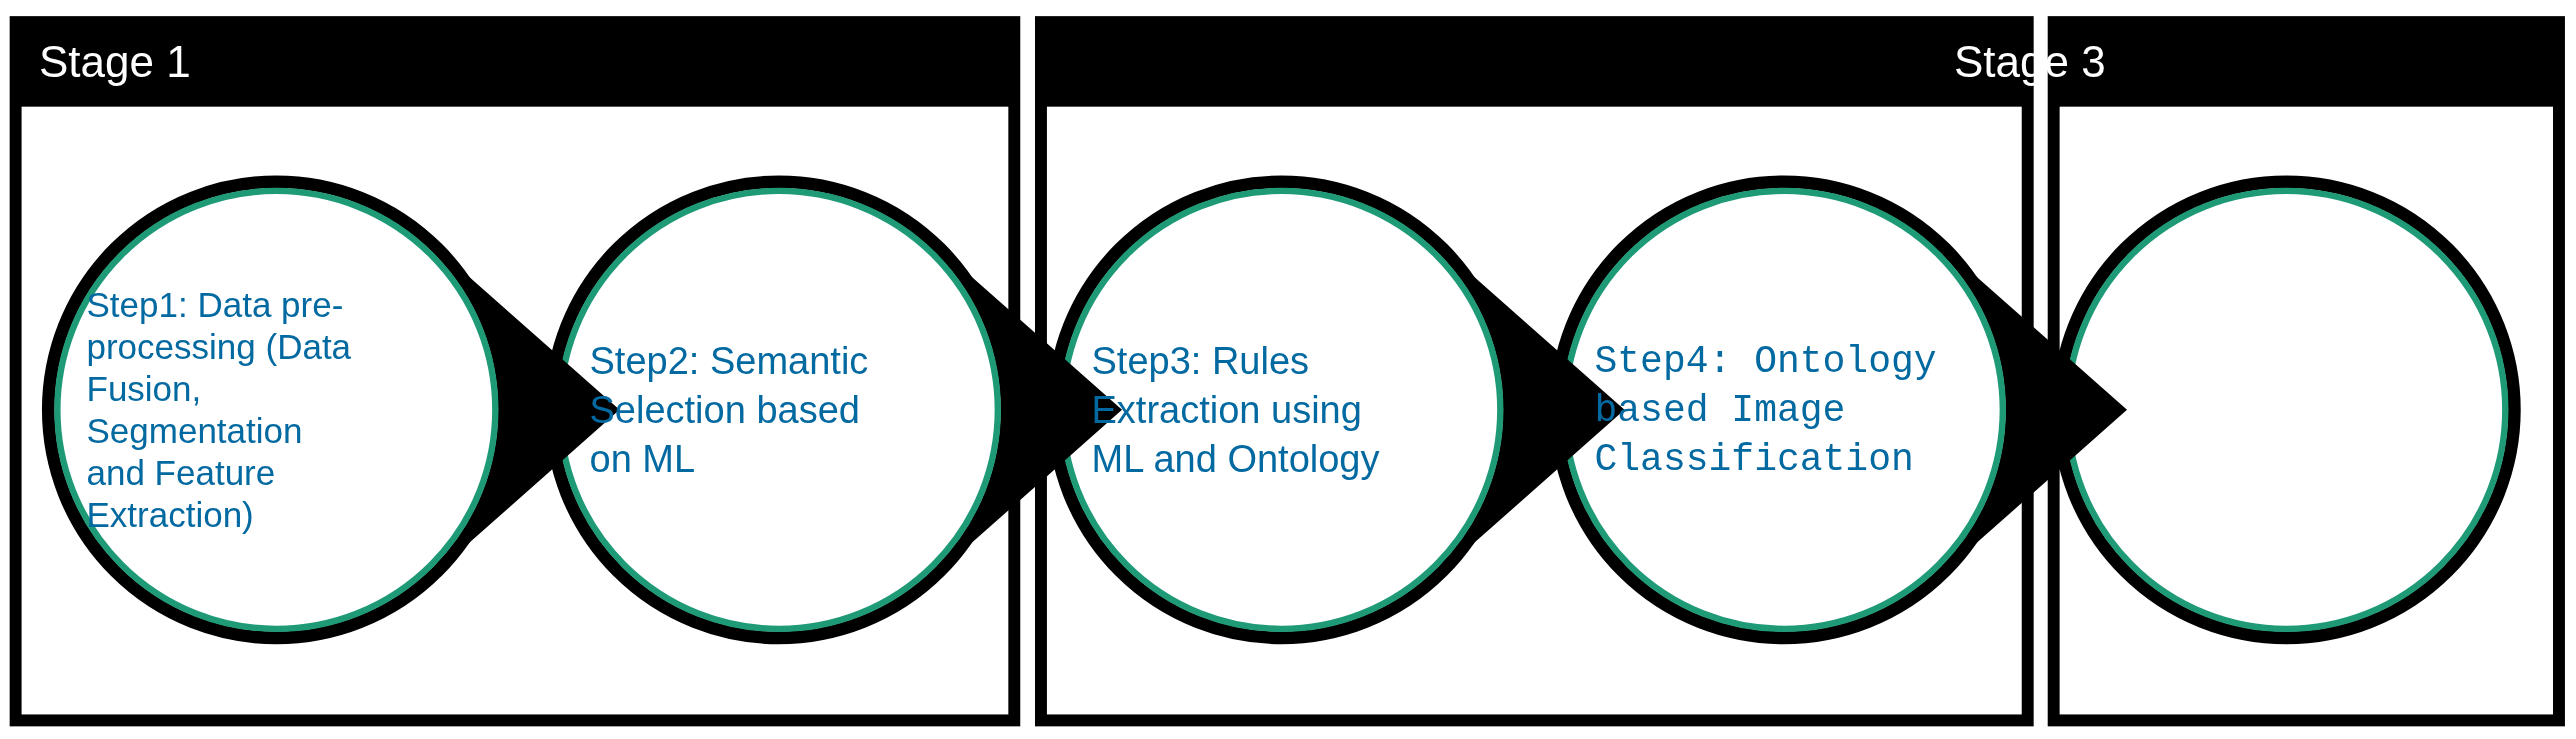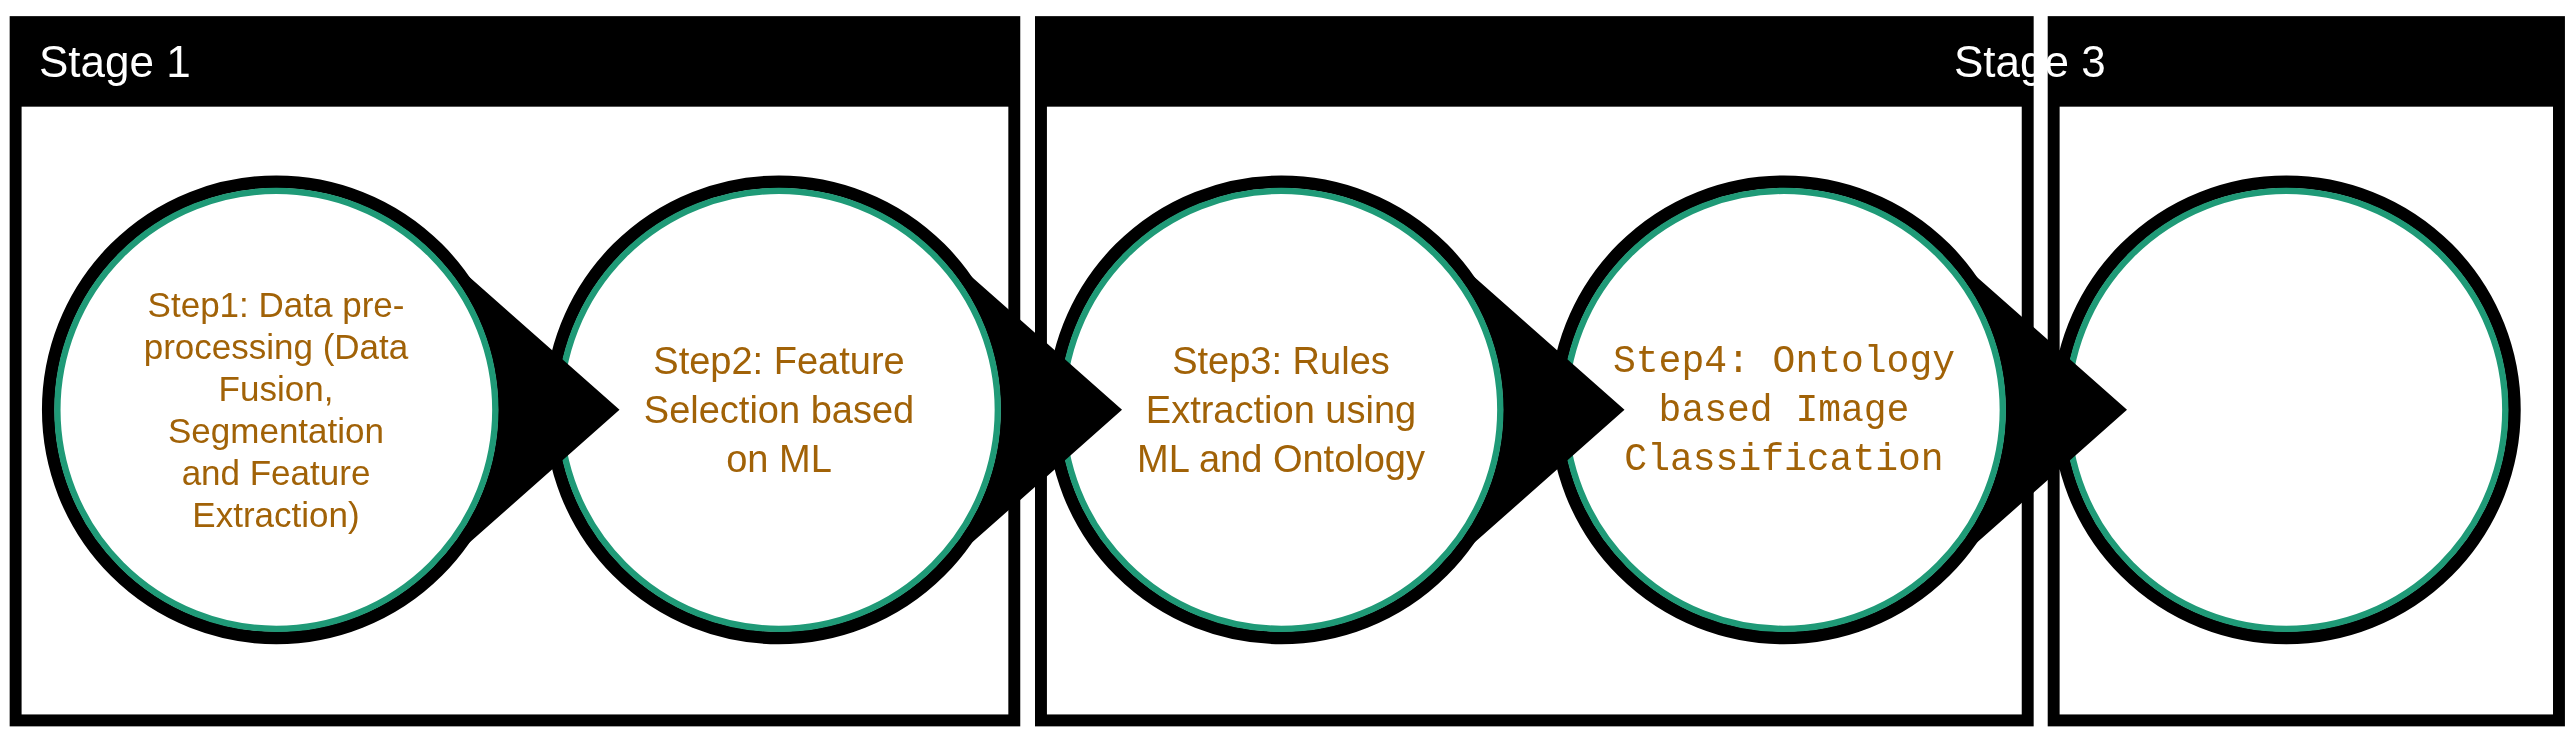--- a/index.html
+++ b/index.html
@@ -21,22 +21,22 @@
     color: #ffffff;
     font-size: 44px;
     font-weight: 400;
     letter-spacing: 0px;
     white-space: nowrap;
   }
   .step-text {
     position: absolute;
     transform: translate(-50%, -50%);
     width: 379px;
-    text-align: center;
-    color: #a16207;
+    text-align: left;
+    color: #0369a1;
     white-space: pre-line;
     font-size: 38px;
     line-height: 49px;
   }
   .step-text.compact {
     font-size: 35px;
     line-height: 42px;
   }
 </style>
 </head>
@@ -91,21 +91,21 @@
 
   <div class="stage-label" style="left: 39px;">Stage 1</div>
   <div class="stage-label" style="left: 1954px;">Stage 3</div>
 
   <div class="step-text compact" style="left: 276px; top: 410px;">Step1: Data pre-
 processing (Data
 Fusion,
 Segmentation
 and Feature
 Extraction)</div>
-  <div class="step-text" style="left: 779px; top: 410px;">Step2: Feature
+  <div class="step-text" style="left: 779px; top: 410px;">Step2: Semantic
 Selection based
 on ML</div>
   <div class="step-text" style="left: 1281px; top: 410px;">Step3: Rules
 Extraction using
 ML and Ontology</div>
   <div class="step-text" style="left: 1784px; top: 410px; font-family: Liberation Mono, monospace;">Step4: Ontology
 based Image
 Classification</div>
 
 </div>

